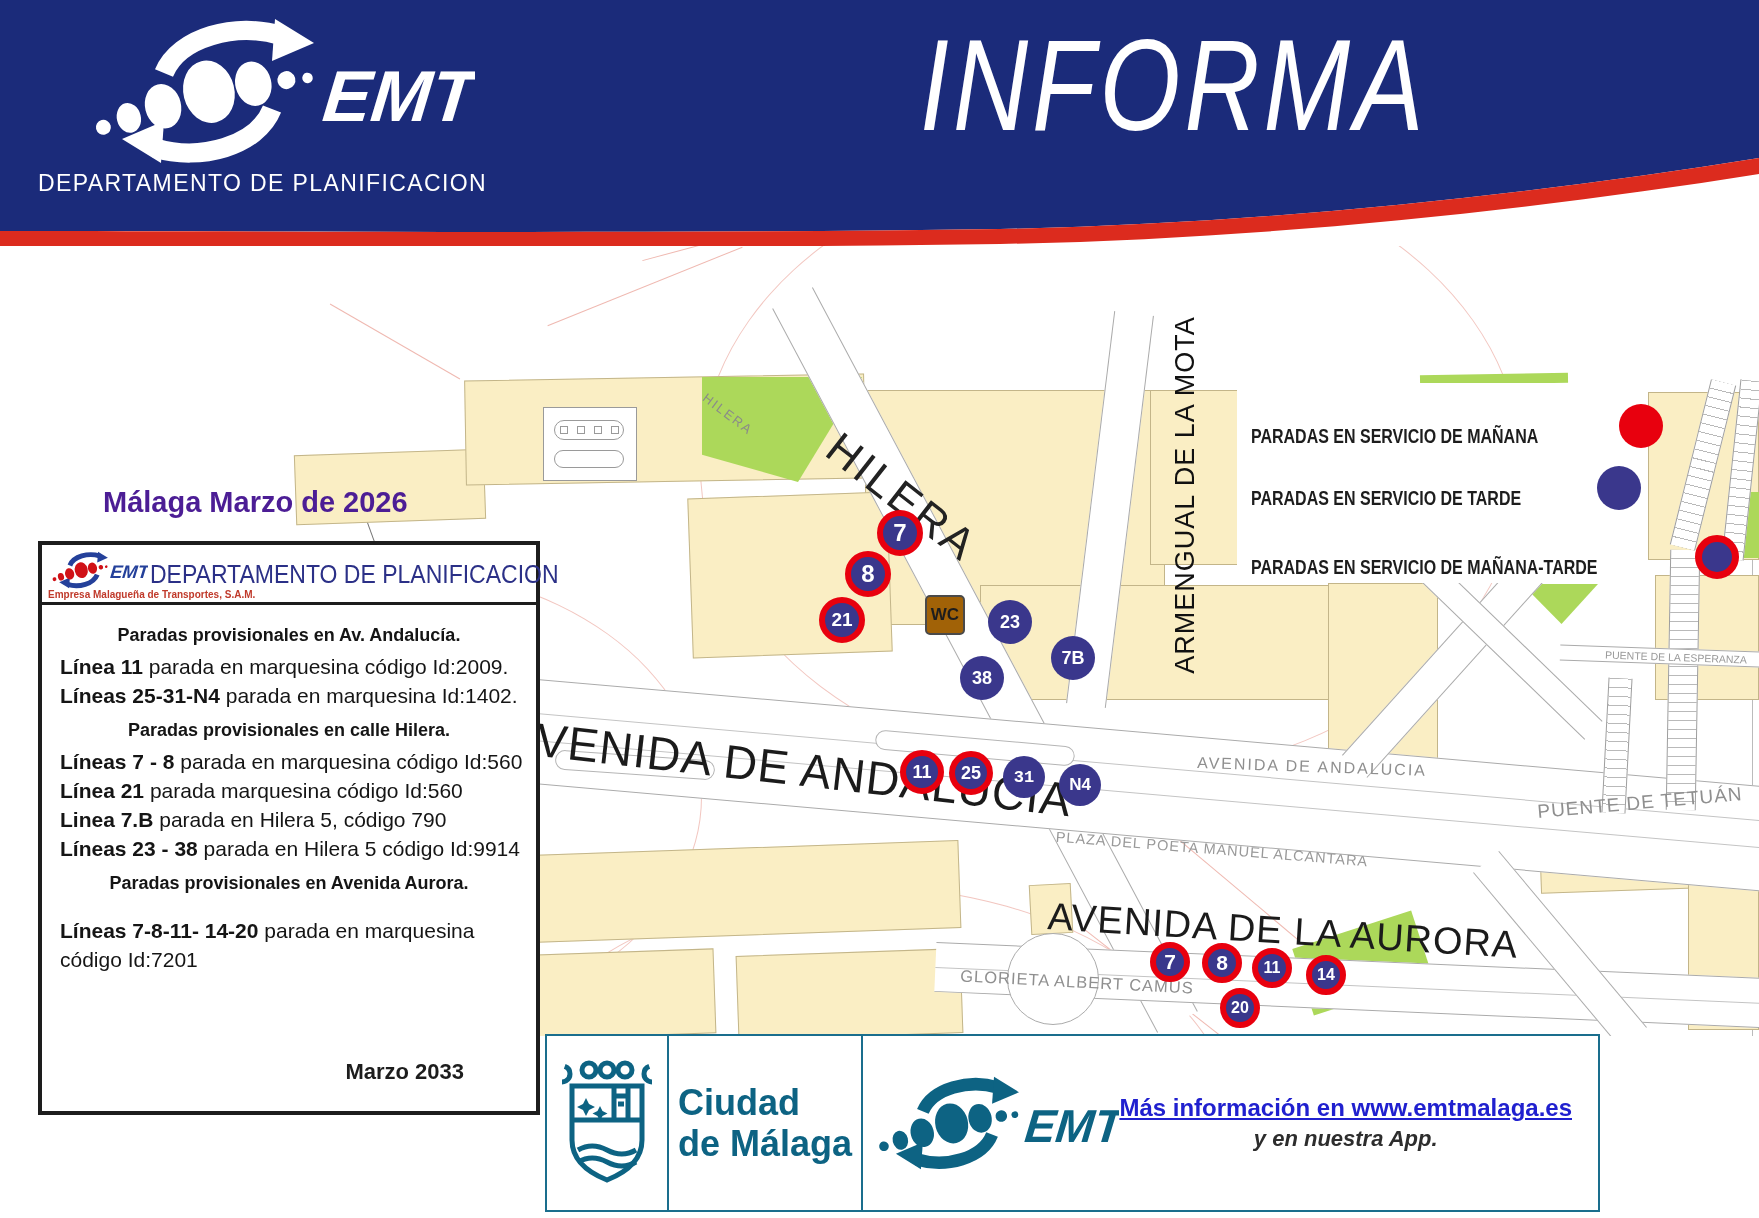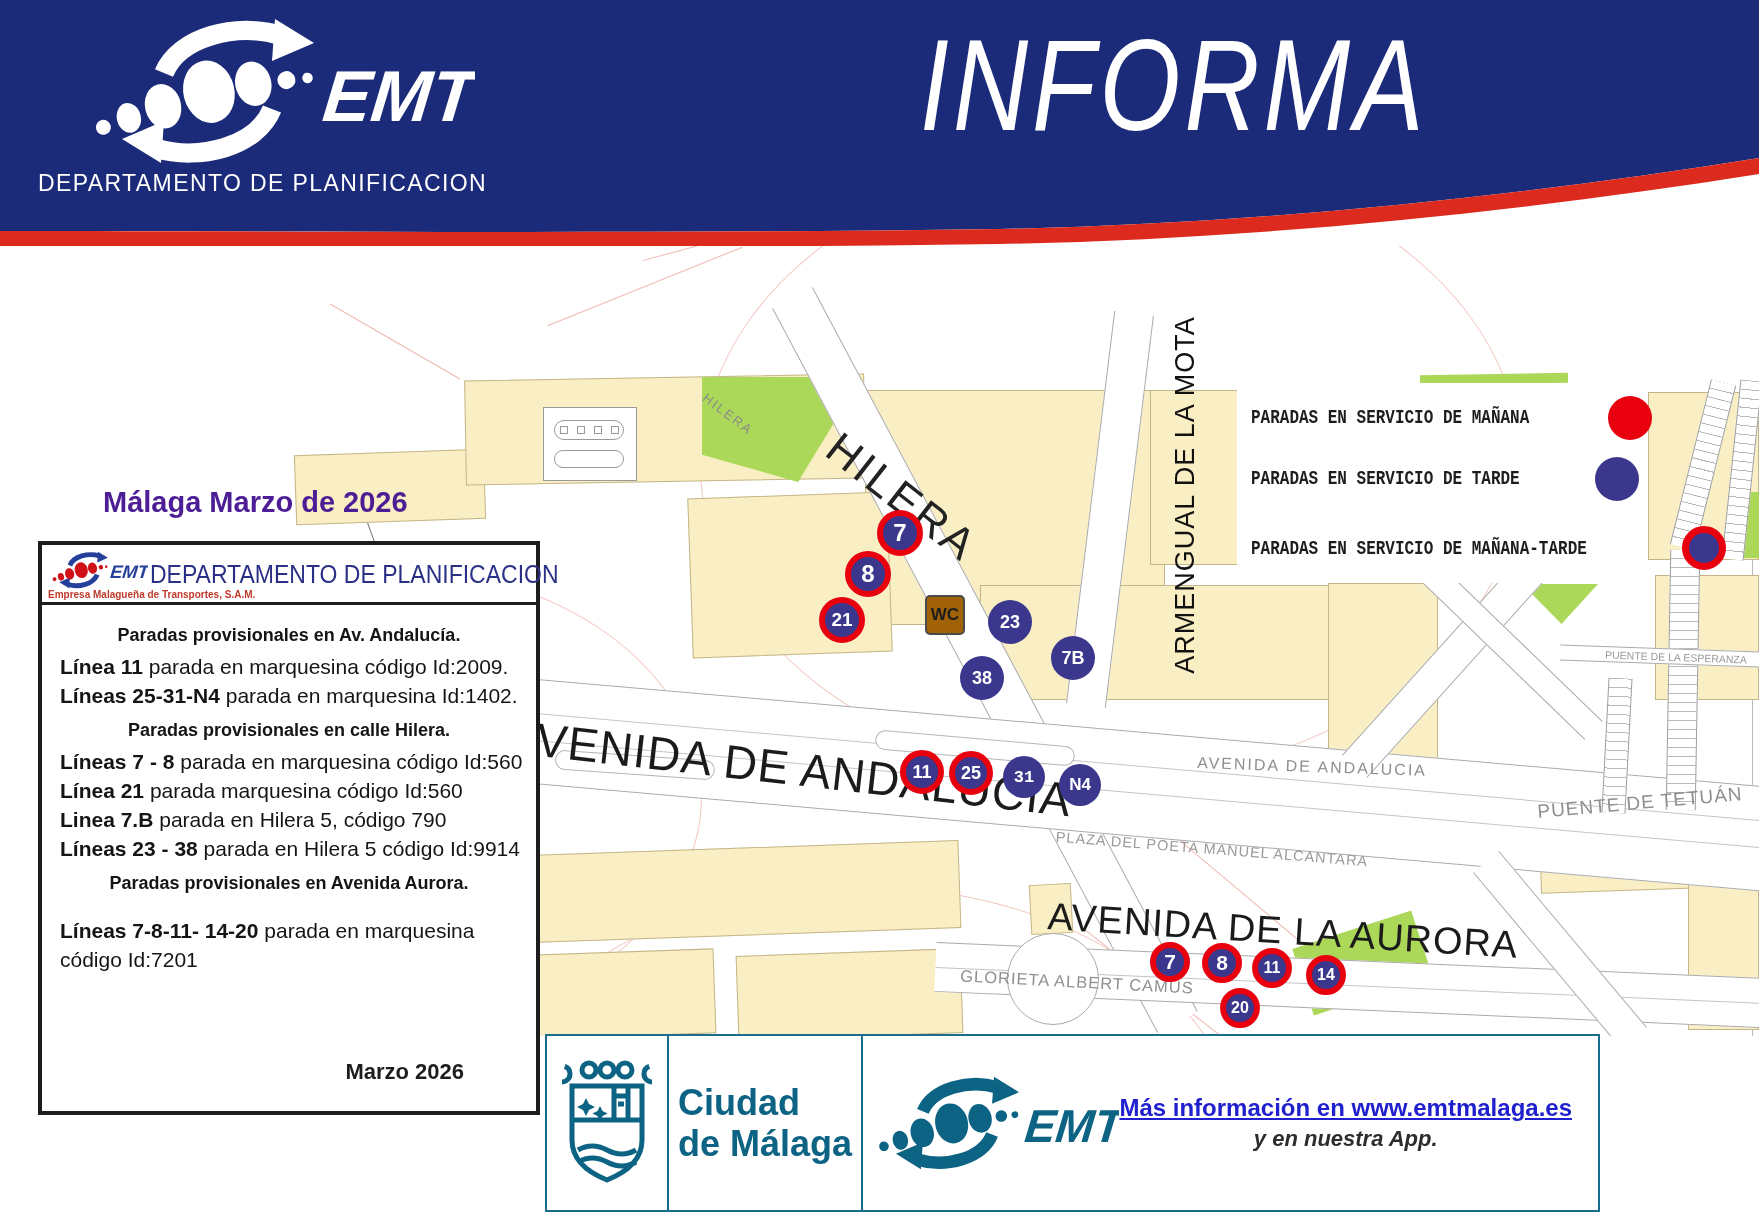--- a/index.html
+++ b/index.html
@@ -51,21 +51,21 @@
   .glorieta-ring{position:absolute;border:1px solid #ababab;border-radius:50%;background:#fff;}
 
   .stop{position:absolute;border-radius:50%;background:#3a378c;color:#fff;font-weight:700;
         display:flex;align-items:center;justify-content:center;transform:translate(-50%,-50%);
         box-sizing:border-box;z-index:20;}
   .stop.mt{border:6px solid #e8000e;}
 
   
   .legend{position:absolute;left:1237px;top:137px;width:411px;height:200px;background:#fff;z-index:15;
           display:flex;flex-direction:column;padding:4px 14px;box-sizing:border-box;}
-  .legend-row{display:flex;align-items:center;height:62px;font-family:Liberation Mono, monospace;}
+  .legend-row{display:flex;align-items:flex-end;height:62px;}
   .legend-label{font-weight:700;font-size:20.5px;color:#1d1d1d;transform:scaleX(.78);
                 transform-origin:left center;white-space:nowrap;flex:1;}
   .legend-dot{width:44px;height:44px;border-radius:50%;margin-left:auto;box-sizing:border-box;flex:none;}
   .legend-dot.manana{background:#e8000e;}
   .legend-dot.tarde{background:#3a378c;}
   .legend-dot.manana-tarde{background:#3a378c;border:7px solid #e8000e;}
 
   
   .footer{position:absolute;left:545px;top:1034px;width:1055px;height:178px;background:#fff;
           border:2px solid #1a6e8d;box-sizing:border-box;display:flex;z-index:25;}
@@ -255,21 +255,21 @@
         <div class="box-line"><b>Líneas 25-31-N4</b> parada en marquesina Id:1402.</div>
         <div class="section-heading">Paradas provisionales en calle Hilera.</div>
         <div class="box-line"><b>Líneas 7 - 8</b> parada en marquesina código Id:560</div>
         <div class="box-line"><b>Línea 21</b> parada marquesina código Id:560</div>
         <div class="box-line"><b>Linea 7.B</b> parada  en Hilera 5, código 790</div>
         <div class="box-line"><b>Líneas 23 - 38</b> parada  en Hilera 5 código Id:9914</div>
         <div class="section-heading">Paradas provisionales en Avenida Aurora.</div>
         <div class="sec-gap"></div>
         <div class="box-line"><b>Líneas 7-8-11- 14-20</b> parada en marquesina código Id:7201</div>
       </div>
-    <div class="box-date">Marzo 2026</div>
+    <div class="box-date">Marzo 2033</div>
   </div>
 
   <div class="footer">
     <div class="fcell c1">
       <svg width="90" height="130" viewBox="0 0 90 130">
         <g stroke="#0d6383" fill="none" stroke-width="5">
           <path d="M8,16 A8,8 0 1 1 8,15.9" stroke-dasharray="28 12"></path>
           <circle cx="27" cy="12" r="7"></circle>
           <circle cx="45" cy="12" r="7"></circle>
           <circle cx="63" cy="12" r="7"></circle>

